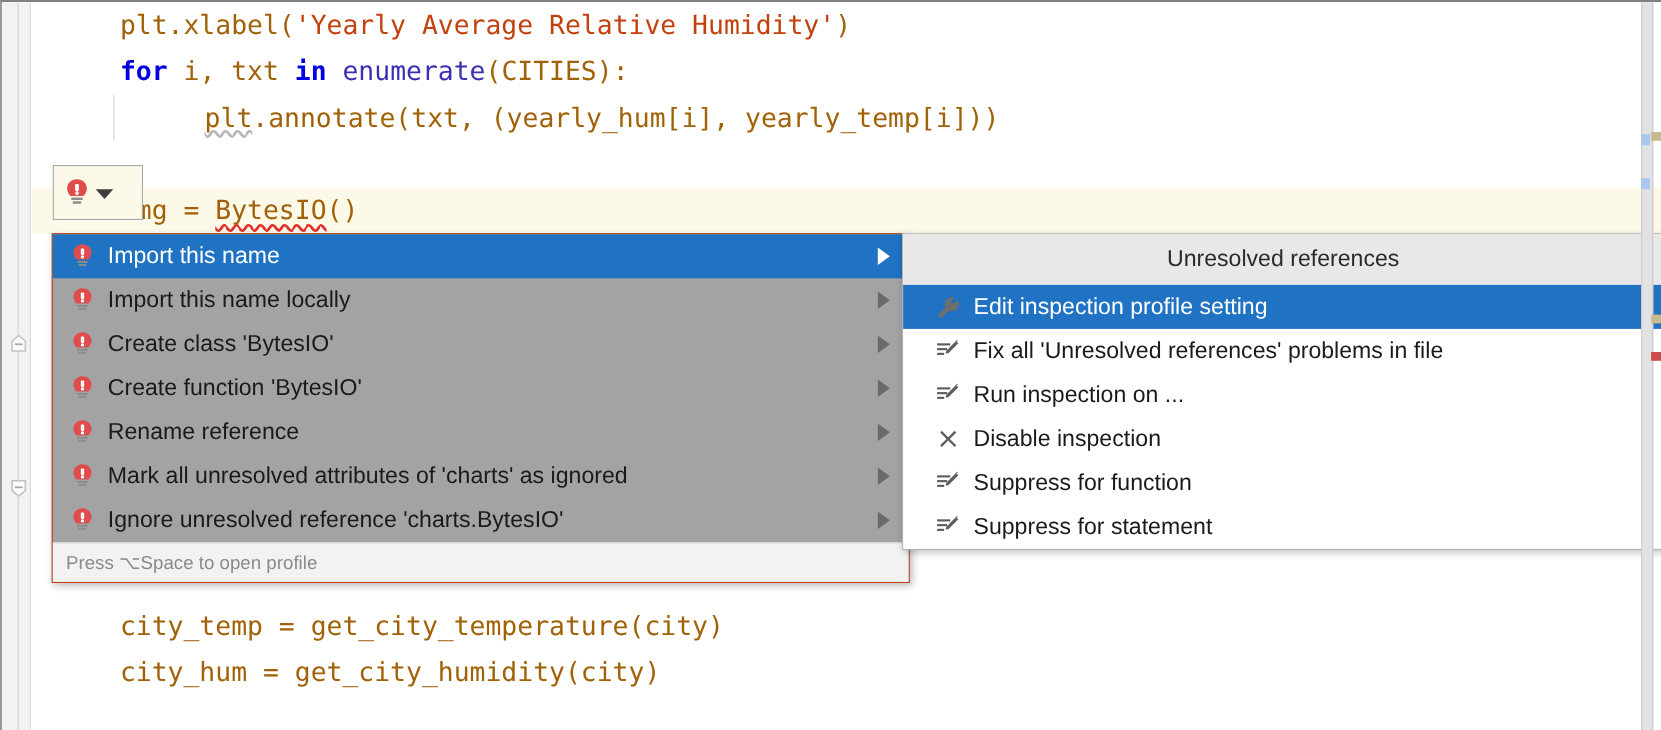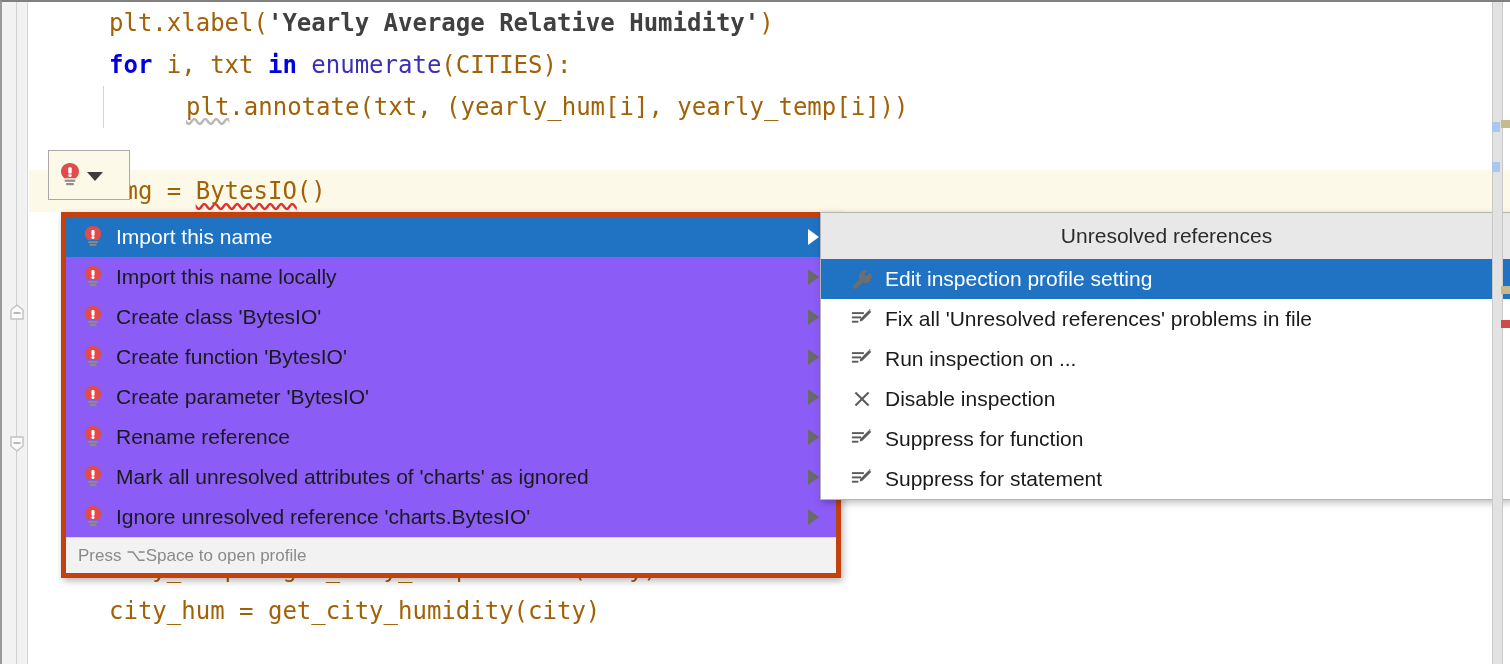--- a/index.html
+++ b/index.html
@@ -61,21 +61,21 @@
     white-space: pre;
     font-family: "DejaVu Sans Mono", monospace;
     font-size: 24px;
     color: #000000;
   }
   .code-line.current {
     background: #fdf9e8;
     width: 100%;
   }
 
-  .tok-str { color: #404040; font-weight: bold; }
+  .tok-str { color: #c2410c; }
   .tok-kw  { color: #0000e0; font-weight: 700; }
   .tok-fn  { color: #3b2fb5; }
   .tok-plain { color: #a16207; }
 
   .squiggle-red {
     text-decoration: underline wavy #e33030;
     text-decoration-skip-ink: none;
     text-underline-offset: 4px;
   }
   .squiggle-gray {
@@ -111,24 +111,24 @@
     border-top: 9px solid #3c3c3c;
     margin-top: 2px;
   }
 
   
   .bulb-icon { display: block; }
 
   
   .popup {
     position: absolute;
-    left: 59px; top: 210px;
+    left: 45px; top: 210px;
     width: 780px;
-    background: #8b5cf6;
-    border: 5px solid #c2410c;
+    background: #a3a3a3;
+    border: 1px solid #c2410c;
     box-shadow: 2px 3px 7px rgba(0,0,0,0.28);
     z-index: 20;
   }
   .popup-list { }
   .menu-item {
     display: flex;
     align-items: center;
     height: 40px;
     padding-left: 14px;
     padding-right: 10px;
@@ -335,33 +335,20 @@
           <div class="menu-item">
             <span class="mi-icon">
               <svg width="20" height="24" viewBox="0 0 22 26">
                 <path d="M11 1 C5.8 1 2 4.8 2 9.5 C2 12.6 3.8 14.6 5.2 16.2 L16.8 16.2 C18.2 14.6 20 12.6 20 9.5 C20 4.8 16.2 1 11 1 Z" fill="#e04b4b"></path>
                 <rect x="9.3" y="5.2" width="3.4" height="6.4" rx="1.2" fill="#ffffff"></rect>
                 <circle cx="11" cy="13.6" r="1.7" fill="#ffffff"></circle>
                 <rect x="5.8" y="17.6" width="10.4" height="2" fill="#8c8c8c"></rect>
                 <rect x="7.2" y="20.6" width="7.6" height="2" fill="#8c8c8c"></rect>
               </svg>
             </span>
-            <span class="mi-label">Create parameter 'BytesIO'</span>
-            <span class="mi-arrow"></span>
-          </div>
-          <div class="menu-item">
-            <span class="mi-icon">
-              <svg width="20" height="24" viewBox="0 0 22 26">
-                <path d="M11 1 C5.8 1 2 4.8 2 9.5 C2 12.6 3.8 14.6 5.2 16.2 L16.8 16.2 C18.2 14.6 20 12.6 20 9.5 C20 4.8 16.2 1 11 1 Z" fill="#e04b4b"></path>
-                <rect x="9.3" y="5.2" width="3.4" height="6.4" rx="1.2" fill="#ffffff"></rect>
-                <circle cx="11" cy="13.6" r="1.7" fill="#ffffff"></circle>
-                <rect x="5.8" y="17.6" width="10.4" height="2" fill="#8c8c8c"></rect>
-                <rect x="7.2" y="20.6" width="7.6" height="2" fill="#8c8c8c"></rect>
-              </svg>
-            </span>
             <span class="mi-label">Rename reference</span>
             <span class="mi-arrow"></span>
           </div>
           <div class="menu-item">
             <span class="mi-icon">
               <svg width="20" height="24" viewBox="0 0 22 26">
                 <path d="M11 1 C5.8 1 2 4.8 2 9.5 C2 12.6 3.8 14.6 5.2 16.2 L16.8 16.2 C18.2 14.6 20 12.6 20 9.5 C20 4.8 16.2 1 11 1 Z" fill="#e04b4b"></path>
                 <rect x="9.3" y="5.2" width="3.4" height="6.4" rx="1.2" fill="#ffffff"></rect>
                 <circle cx="11" cy="13.6" r="1.7" fill="#ffffff"></circle>
                 <rect x="5.8" y="17.6" width="10.4" height="2" fill="#8c8c8c"></rect>

